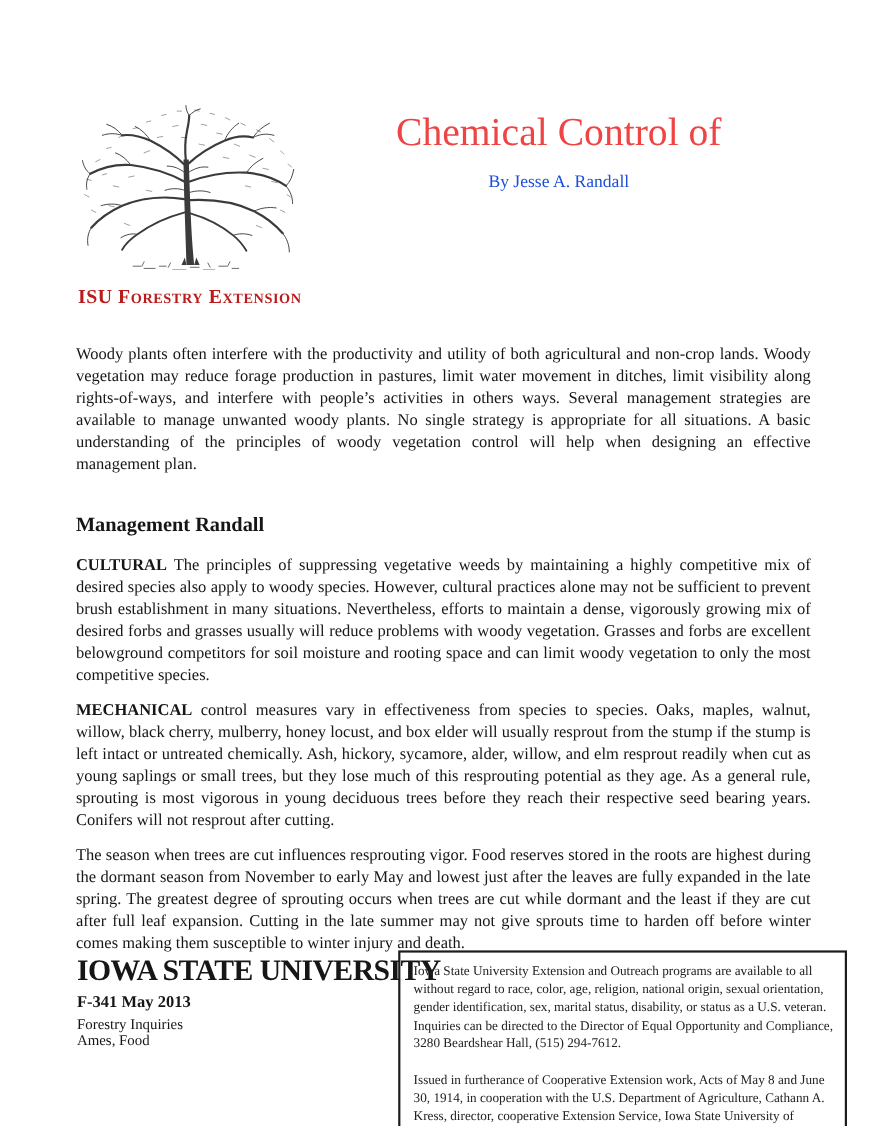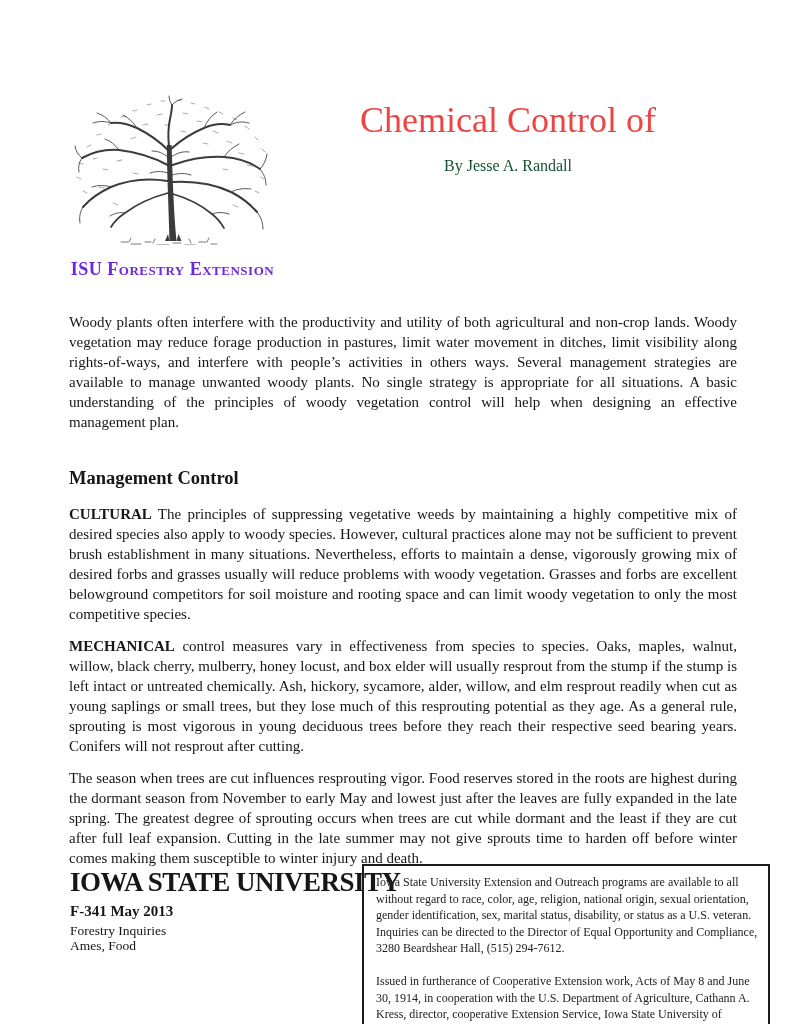--- a/index.html
+++ b/index.html
@@ -27,21 +27,21 @@
     font-weight:bold;
     font-size:18px;
     letter-spacing:0.5px;
     white-space:nowrap;
   }
   .title-col { flex:1 1 auto; text-align:center; padding-top:2px; }
   .doc-title {
     font-size:36px; line-height:47px; font-weight:normal;
     color:#ef4444;
   }
-  .byline { margin-top:13px; font-size:16px; color:#14532d; }
+  .byline { margin-top:13px; font-size:16px; color:#1d4ed8; }
 
   
   .main {
     position:absolute; top:312px; left:69px; width:668px;
     font-size:15px; line-height:20px;
     text-align:justify;
   }
   .main p { margin:0 0 12px 0; }
   .lead { font-weight:bold; }
   .section-heading {
@@ -113,35 +113,35 @@
           </g>
 
           <path stroke-width="0.8" opacity="0.55" d="M14,52 l4,-2 M24,40 l4,-1 M35,30 l4,-2 M48,22 l4,-1 M60,16 l4,-1 M74,10 l4,-1 M88,6 l4,0 M104,5 l4,1 M118,8 l4,1 M132,12 l4,2 M146,17 l4,2 M160,23 l4,2 M172,31 l4,3 M182,42 l3,3 M189,54 l3,3 M6,68 l4,1 M4,82 l4,2 M10,96 l4,2 M188,82 l3,2 M182,96 l4,2 M20,64 l4,-1 M30,74 l5,1 M44,66 l5,-1 M58,44 l5,-2 M70,30 l5,-1 M84,20 l5,-1 M110,18 l5,1 M124,26 l5,1 M140,36 l5,2 M154,46 l5,2 M166,58 l5,1 M150,74 l5,1 M130,48 l5,1 M60,78 l5,1 M40,108 l5,2 M160,110 l5,2 M26,92 l5,1 M174,70 l5,1 M92,30 l5,0 M108,36 l5,1"></path>
 
           <g stroke-width="0.8" stroke="#555">
             <path d="M48,147 h7 M58,149 h10 M72,147 h6 M84,150 h12 M100,148 h8 M112,150 h10 M126,147 h7 M138,149 h6"></path>
             <path d="M56,147 l2,-4 M80,148 l2,-4 M118,148 l-2,-4 M134,147 l2,-4"></path>
           </g>
         </g>
       </svg>
-      <div class="brand" style="color: #6d28d9;">ISU Forestry Extension</div>
+      <div class="brand" style="color: #b91c1c;">ISU Forestry Extension</div>
     </div>
 
     <div class="title-col">
       <div class="doc-title">
         <div>Chemical Control of</div>
       </div>
       <div class="byline">By Jesse A. Randall</div>
     </div>
   </div>
 
   <div class="main">
     <p>Woody plants often interfere with the productivity and utility of both agricultural and non-crop lands. Woody vegetation may reduce forage production in pastures, limit water movement in ditches, limit visibility along rights-of-ways, and interfere with people’s activities in others ways. Several management strategies are available to manage unwanted woody plants. No single strategy is appropriate for all situations. A basic understanding of the principles of woody vegetation control will help when designing an effective management plan.</p>
 
-    <h2 class="section-heading">Management Control</h2>
+    <h2 class="section-heading">Management Randall</h2>
 
     <p><span class="lead">CULTURAL</span><span> The principles of suppressing vegetative weeds by maintaining a highly competitive mix of desired species also apply to woody species. However, cultural practices alone may not be sufficient to prevent brush establishment in many situations. Nevertheless, efforts to maintain a dense, vigorously growing mix of desired forbs and grasses usually will reduce problems with woody vegetation. Grasses and forbs are excellent belowground competitors for soil moisture and rooting space and can limit woody vegetation to only the most competitive species.</span></p>
 
     <p><span class="lead">MECHANICAL</span><span> control measures vary in effectiveness from species to species. Oaks, maples, walnut, willow, black cherry, mulberry, honey locust, and box elder will usually resprout from the stump if the stump is left intact or untreated chemically. Ash, hickory, sycamore, alder, willow, and elm resprout readily when cut as young saplings or small trees, but they lose much of this resprouting potential as they age. As a general rule, sprouting is most vigorous in young deciduous trees before they reach their respective seed bearing years. Conifers will not resprout after cutting.</span></p>
 
     <p><span>The season when trees are cut influences resprouting vigor. Food reserves stored in the roots are highest during the dormant season from November to early May and lowest just after the leaves are fully expanded in the late spring. The greatest degree of sprouting occurs when trees are cut while dormant and the least if they are cut after full leaf expansion. Cutting in the late summer may not give sprouts time to harden off before winter comes making them susceptible to winter injury and death.</span></p>
   </div>
 
   <div class="footer">
     <div class="footer-left">

